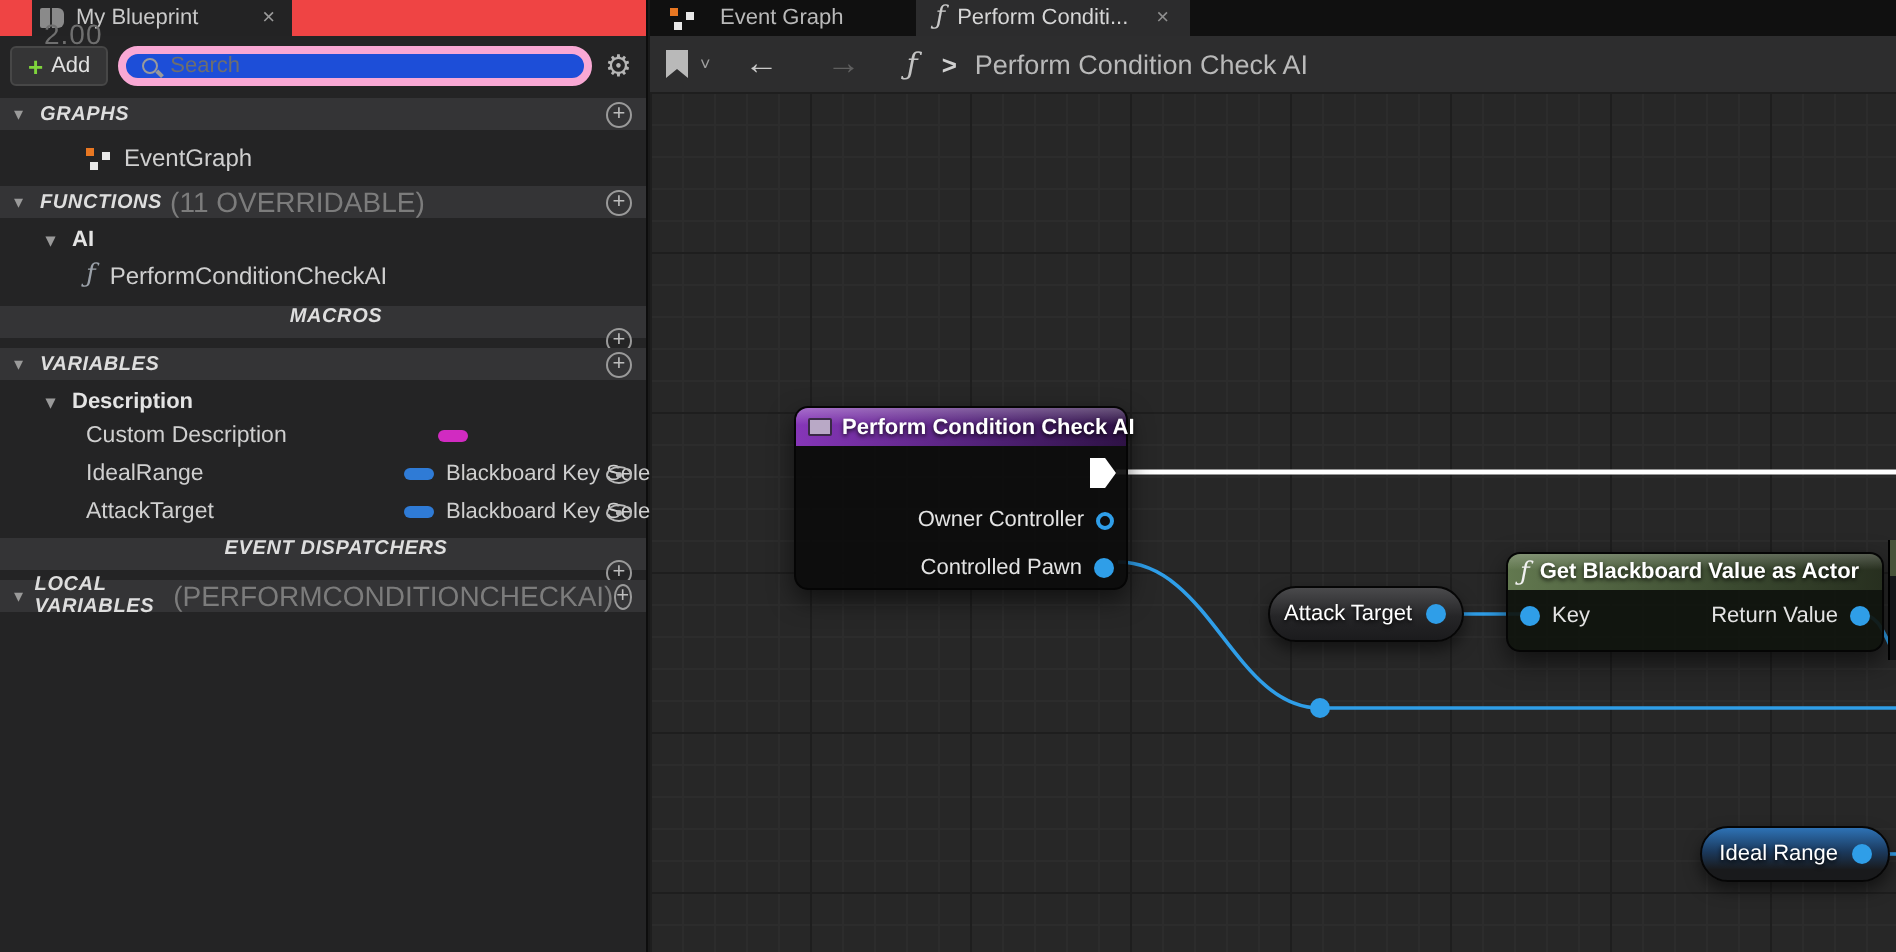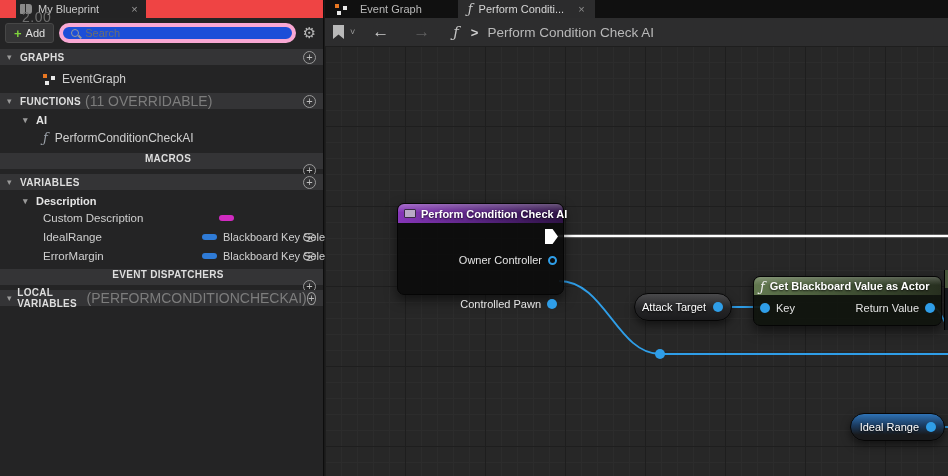--- a/index.html
+++ b/index.html
@@ -23,21 +23,21 @@
   .add-label { color:#e0e0e0; font-size:11px; }
   .search-box { flex:1; display:flex; align-items:center; gap:6px; background:#1d4ed8; border:4px solid #f9a8d4; border-radius:11px; height:20px; padding:0 8px; }
   .mag-icon { width:8px; height:8px; border:1.5px solid #9a9a9a; border-radius:50%; position:relative; flex:none; }
   .mag-icon::after { content:""; position:absolute; left:6px; top:6px; width:4px; height:1.5px; background:#9a9a9a; transform:rotate(45deg); }
   .search-input { background:transparent; border:none; outline:none; color:#cfcfcf; font-size:11px; width:100%; font-family:"Liberation Sans", sans-serif; }
   .search-input::placeholder { color:#6e6e6e; }
   .gear-btn { color:#b5b5b5; font-size:15px; cursor:pointer; padding:0 2px; }
 
   .sec-header { height:16px; background:#343436; display:flex; align-items:center; padding:0 7px; position:relative; }
   .sec-caret { color:#9a9a9a; font-size:9px; margin-right:5px; width:8px; }
-  .sec-label { color:#dedede; font-size:10px; font-weight:bold; letter-spacing:.3px; }
+  .sec-label { color:#dedede; font-size:10px; font-weight:bold; letter-spacing:.3px;font-style:italic; }
   .sec-suffix { color:#7c7c7c; font-size:14px; margin-left:4px; font-weight:normal; }
   .plus-circle { margin-left:auto; width:13px; height:13px; border:1px solid #9a9a9a; border-radius:50%; color:#bdbdbd; font-size:11px; line-height:11px; text-align:center; cursor:pointer; }
   .sec-noindent { padding-left:20px;flex-direction:column; }
 
   .lp-row { position:relative; display:flex; align-items:center; font-size:11.5px; color:#cfcfcf;margin-left:16px; }
   .cat-row { height:13px; padding-left:7px; margin-top:4px; font-weight:bold; color:#e4e4e4; font-size:11px; }
   .item-row { height:18px; padding-left:27px; margin-top:3px; }
   .eg-icon { width:13px; height:11px; position:relative; margin-right:6px; flex:none; }
   .eg-icon i { position:absolute; width:4px; height:4px; background:#e8e8e8; }
   .eg-icon i:nth-child(1){ left:0; top:0; background:#e87722; }
@@ -184,21 +184,21 @@
     </div>
     <div class="lp-row item-row" style="height:16px;">
       <span>IdealRange</span>
       <span class="type-col">
         <span class="pill" style="background:#2f7bd6;"></span>
         <span class="type-text">Blackboard Key Select</span>
       </span>
       <span class="eye"></span>
     </div>
     <div class="lp-row item-row" style="height:16px;">
-      <span>ErrorMargin</span>
+      <span>AttackTarget</span>
       <span class="type-col">
         <span class="pill" style="background:#2f7bd6;"></span>
         <span class="type-text">Blackboard Key Select</span>
       </span>
       <span class="eye"></span>
     </div>
 
     <div class="sec-header sec-noindent" style="margin-top:5px;">
       <span class="sec-label">EVENT DISPATCHERS</span>
       <span class="plus-circle">+</span>
@@ -255,21 +255,21 @@
       <div class="node" style="left:72px; top:157px; width:167px; height:92px;">
         <div class="node-header purple">
           <span class="hdr-box-icon"></span>
           <span class="node-title">Perform Condition Check AI</span>
         </div>
         <span class="exec-pin"></span>
         <div class="pin-row out" style="top:50px;justify-content:center;">
           <span>Owner Controller</span>
           <span class="pin hollow"></span>
         </div>
-        <div class="pin-row out" style="top:74px;margin-top:20px;">
+        <div class="pin-row out" style="top:74px;">
           <span>Controlled Pawn</span>
           <span class="pin filled"></span>
         </div>
       </div>
 
       <div class="var-pill" style="left:309px; top:247px; width:98px;">
         <span class="vp-label">Attack Target</span>
         <span class="pin filled"></span>
       </div>
 

